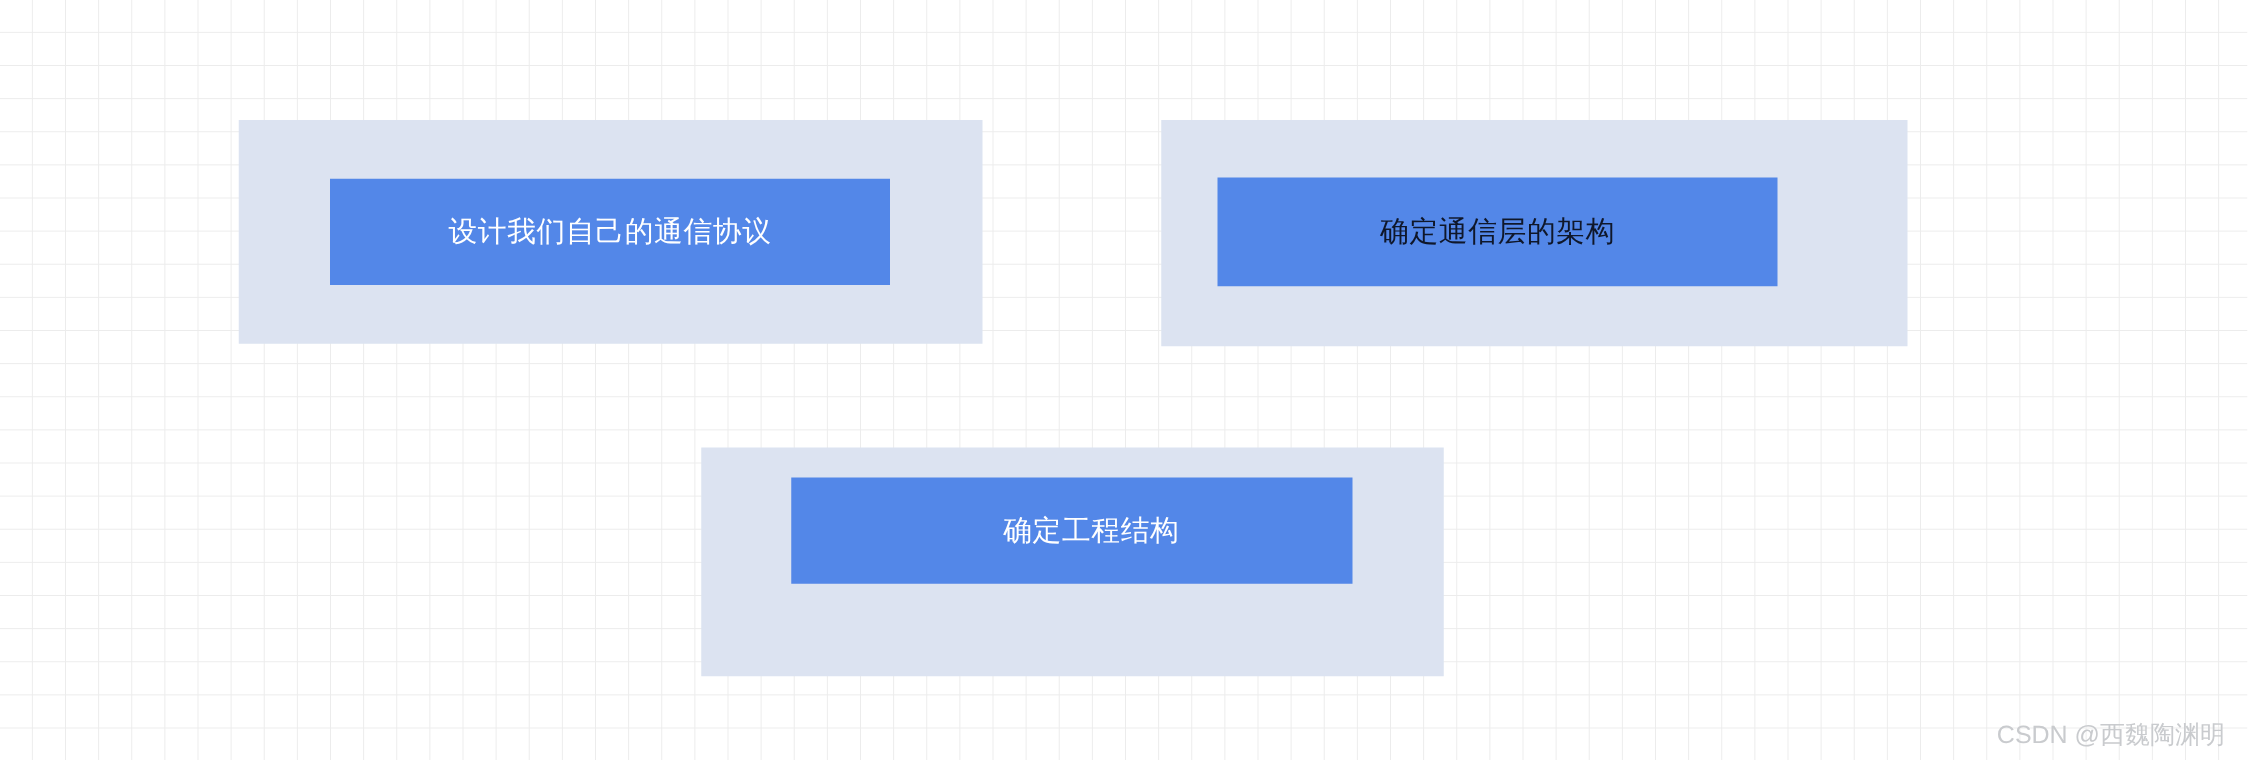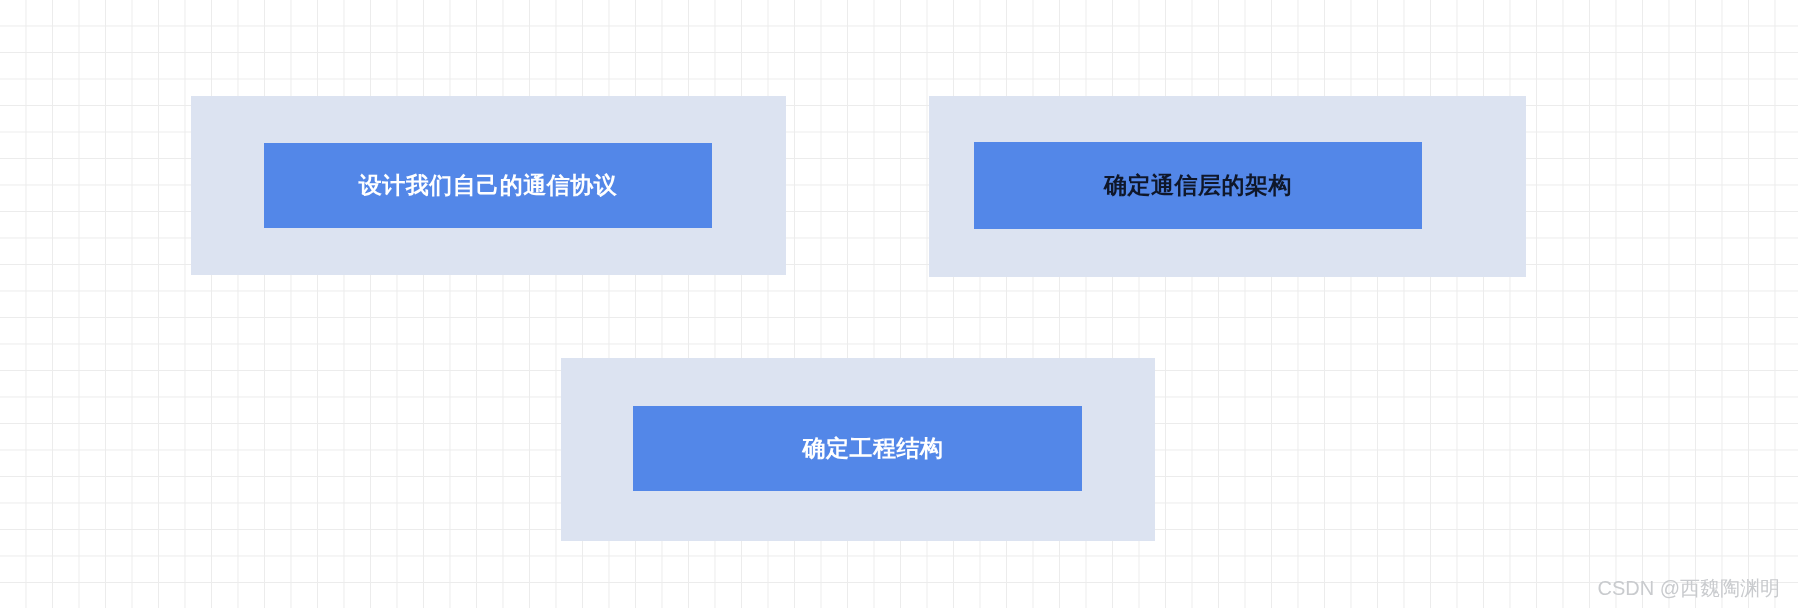--- a/index.html
+++ b/index.html
@@ -36,21 +36,21 @@
     align-items: center;
     justify-content: center;
     box-sizing: border-box;
   }
   .node-label {
     color: #ffffff;
     font-size: 23px;
     line-height: 1;
     letter-spacing: 0.5px;
     white-space: nowrap;
-    font-weight: 700;
+    font-weight: 400;
   }
 
   
   .watermark {
     position: absolute;
     right: 18px;
     bottom: 10px;
     color: #c9cbce;
     font-size: 20px;
     line-height: 1;
@@ -68,19 +68,19 @@
   <div class="node-box" id="box-0" style="left: 264px; top: 143px; width: 448px; height: 85px; background: rgb(83, 135, 232);">
     <span class="node-label" style="color: rgb(255, 255, 255);">设计我们自己的通信协议</span>
   </div>
 
   <div class="group-frame" id="frame-1" style="left: 929px; top: 96px; width: 597px; height: 181px; background: rgb(220, 227, 241);"></div>
   <div class="node-box" id="box-1" style="left: 974px; top: 142px; width: 448px; height: 87px; background: rgb(83, 135, 232);">
     <span class="node-label" style="color: #0f172a;">确定通信层的架构</span>
   </div>
 
   <div class="group-frame" id="frame-2" style="left: 561px; top: 358px; width: 594px; height: 183px; background: rgb(220, 227, 241);"></div>
-  <div class="node-box" id="box-2" style="left: 633px; top: 406px; width: 449px; height: 85px; background: rgb(83, 135, 232); padding-left: 31px;">
+  <div class="node-box" id="box-2" style="left: 633px; top: 382px; width: 449px; height: 85px; background: rgb(83, 135, 232); padding-left: 31px;">
     <span class="node-label" style="color: rgb(255, 255, 255);">确定工程结构</span>
   </div>
 
   <div class="watermark" style="color: rgb(201, 203, 206); margin-left: 20px;">CSDN @西魏陶渊明</div>
 
 </div>
 
 </body></html>

